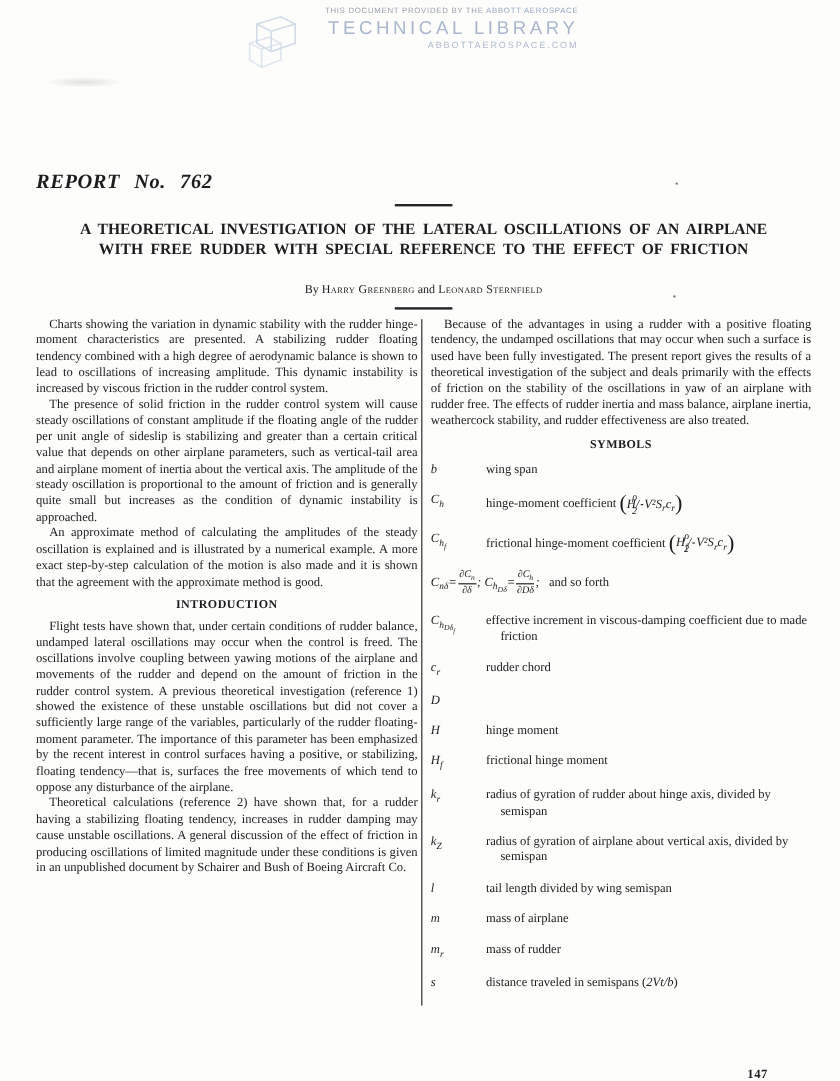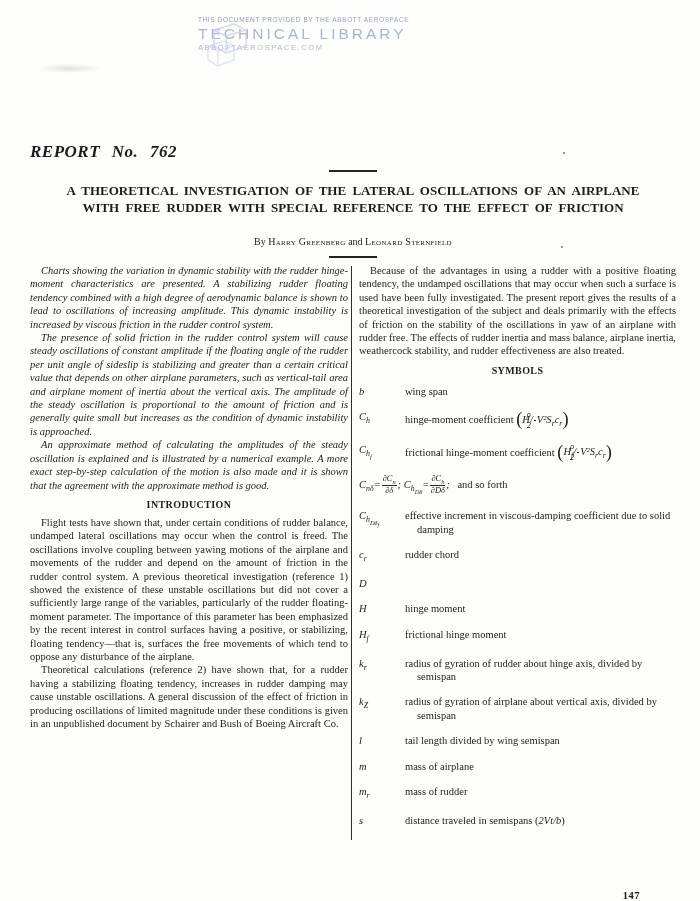--- a/index.html
+++ b/index.html
@@ -2,21 +2,21 @@
 <html><head>
 <meta charset="utf-8">
 <style>
   html,body{margin:0;padding:0;background:#e8e8e8;}
   .page{
     position:relative;width:700px;height:901px;margin:0 auto;
     background:#fdfdfc;overflow:hidden;
     font-family:"Liberation Serif","DejaVu Serif",serif;color:#1c1c1c;
   }
   
-  .watermark{position:absolute;top:16px;left:198px;width:284px;text-align:left;
+  .watermark{position:absolute;top:6px;left:198px;width:284px;text-align:right;
     font-family:"Liberation Sans","DejaVu Sans",sans-serif;user-select:none;}
   .wm-logo{position:absolute;left:2px;top:4px;opacity:.75;}
   .wm-line1{font-size:6.5px;letter-spacing:.6px;line-height:7px;}
   .wm-pre{color:#979ea9;}
   .wm-brand{color:#97a7c0;}
   .wm-title{font-size:15.5px;letter-spacing:3px;color:#a9b7cb;line-height:17px;margin-top:2px;font-weight:500;}
   .wm-url{font-size:7.5px;letter-spacing:1.6px;color:#aebacb;line-height:9px;margin-top:1px;}
   
   .content{padding:142px 24px 0 30px;}
   .report-no{margin:0;text-align:left;font-size:17px;font-weight:bold;word-spacing:7px;letter-spacing:.5px;font-style:italic;}
@@ -25,21 +25,21 @@
   .title{margin:2px 0 20px;text-align:center;font-size:13px;font-weight:bold;line-height:17px;word-spacing:3px;}
   .byline{text-align:center;font-size:10px;margin-top:2px;}
   .byline .sc{font-variant:small-caps;letter-spacing:.3px;}
   
   .columns{display:flex;margin-top:6px;}
   .col-left{width:318px;flex:none;}
   .vdivider{width:1px;background:#2e2e2e;flex:none;margin:2px 3px 0 3px;}
   .col-right{flex:1;padding-left:4px;}
   .col h3{margin:7px 0 6px;text-align:center;font-size:10px;font-weight:bold;letter-spacing:.4px;}
   .col p{margin:0;font-size:10.5px;line-height:13.4px;text-align:justify;text-indent:11px;}
-  .col-left .it{font-style:italic;}
+  .col-left .it{}
   
   .symtable{margin-top:9px;font-size:10.5px;}
   .symrow{display:flex;margin-bottom:12px;line-height:13px;align-items:flex-start;}
   .symrow .sym{width:46px;flex:none;font-style:italic;}
   .symrow .def{flex:1;padding-left:12px;text-indent:-12px;line-height:13.4px;}
   .symrow.wide{display:block;}
   .symrow.wide .sym{width:auto;display:inline;}
   .symrow.wide .defrun{display:inline;padding-left:5px;text-align:right;}
   sub{font-size:75%;}
   sub sub{font-size:82%;}
@@ -129,21 +129,21 @@
           <div class="symrow">
             <span class="sym">C<sub>h<sub>f</sub></sub></span>
             <span class="def">frictional hinge-moment coefficient <span class="bigp">(</span><i>H<sub>f</sub>/<span class="frac"><span class="num">ρ</span><span class="den">2</span></span>V²S<sub>r</sub>c<sub>r</sub></i><span class="bigp">)</span></span>
           </div>
           <div class="symrow wide">
             <span class="sym">C<sub>nδ</sub>=<span class="frac"><span class="num">∂C<sub>n</sub></span><span class="den">∂δ</span></span>;  C<sub>h<sub>Dδ</sub></sub>=<span class="frac"><span class="num">∂C<sub>h</sub></span><span class="den">∂Dδ</span></span>;</span>
             <span class="defrun">and so forth</span>
           </div>
           <div class="symrow">
             <span class="sym">C<sub>h<sub>Dδ<sub>f</sub></sub></sub></span>
-            <span class="def">effective increment in viscous-damping coefficient due to solid damping</span>
+            <span class="def">effective increment in viscous-damping coefficient due to made friction</span>
           </div>
           <div class="symrow">
             <span class="sym">c<sub>r</sub></span>
             <span class="def">rudder chord</span>
           </div>
           <div class="symrow">
             <span class="sym">D</span>
           </div>
           <div class="symrow">
             <span class="sym">H</span>

